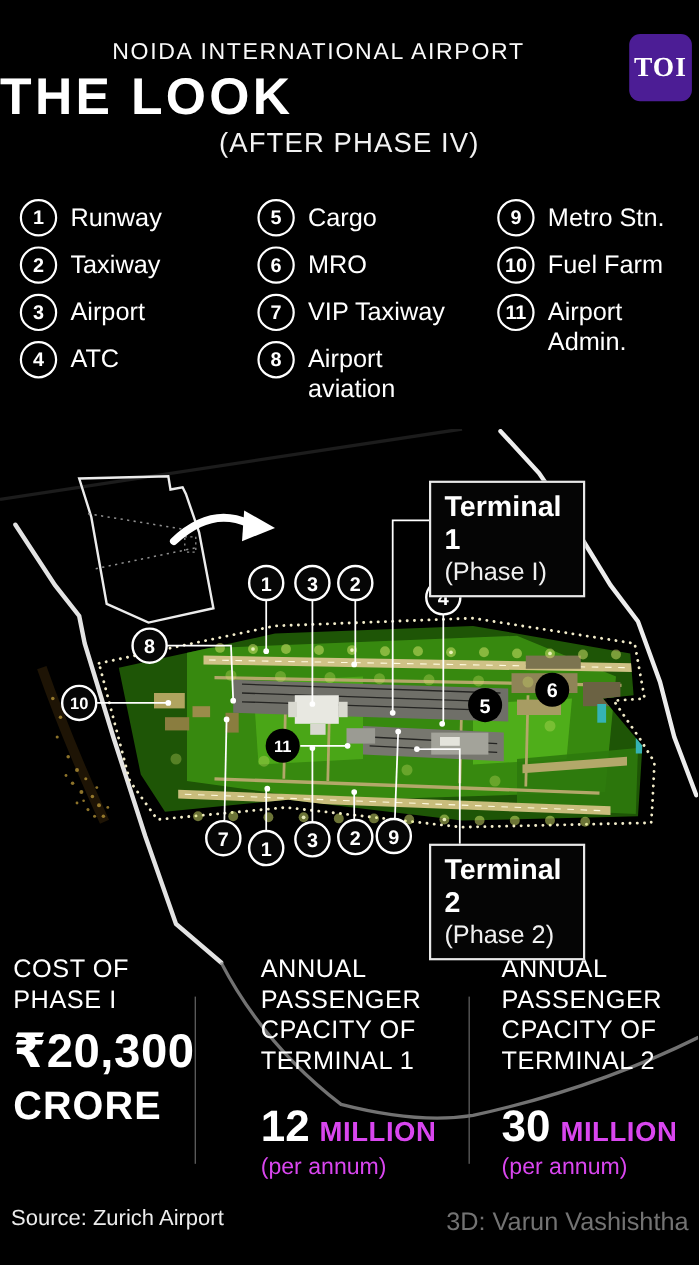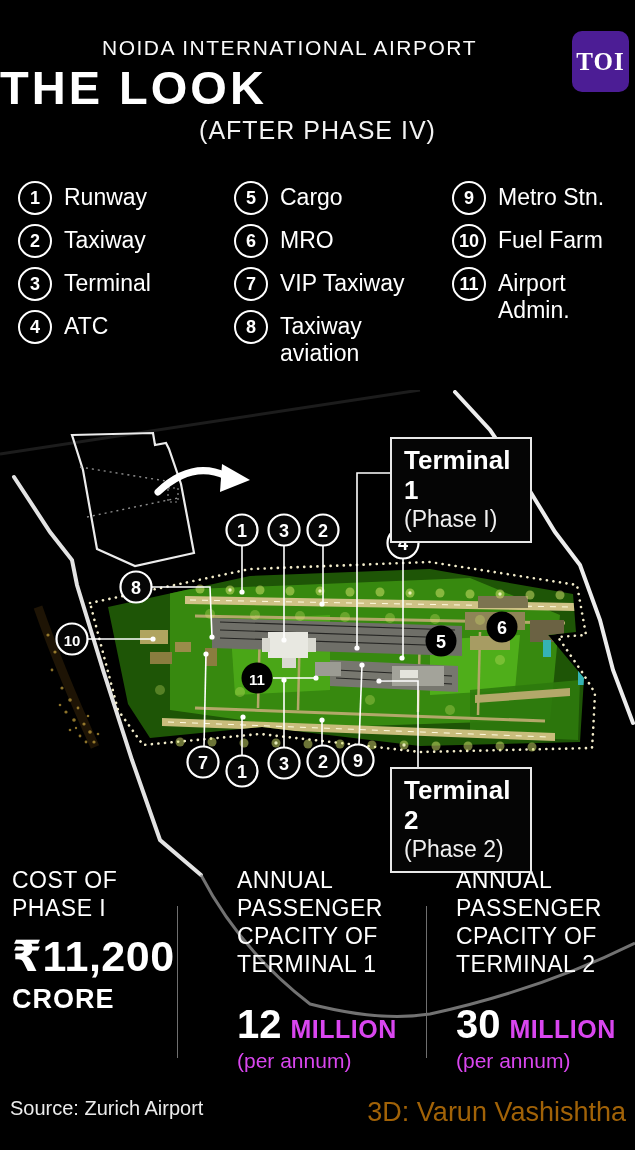--- a/index.html
+++ b/index.html
@@ -41,29 +41,29 @@
   .t1box{left:390px;top:437px;} .t2box{left:390px;top:767px;}
 
   
   .stats{position:absolute;left:0;top:0;width:635px;height:1150px;z-index:2;pointer-events:none;}
   .vdiv{position:absolute;top:906px;width:1px;height:152px;background:#6f6f6f;}
   .d1{left:177px;} .d2{left:426px;}
   .scol{position:absolute;top:866px;}
   .sc1{left:12px;width:160px;} .sc2{left:237px;width:186px;} .sc3{left:456px;width:176px;}
   .shead{font-size:23px;font-weight:400;line-height:28px;letter-spacing:0.5px;color:#fff;}
   .sval1{margin-top:9px;font-size:43px;font-weight:800;letter-spacing:0.5px;color:#fff;}
-  .sunit1{margin-top:3px;font-size:27px;font-weight:700;letter-spacing:1px;color:#fff;}
+  .sunit1{margin-top:3px;font-size:36px;font-weight:700;letter-spacing:1px;color:#fff;}
   .svrow{display:flex;align-items:baseline;gap:9px;margin-top:24px;}
   .sval{font-size:40px;font-weight:800;color:#fff;}
   .sunit{font-size:25px;font-weight:700;letter-spacing:0.5px;color:#d946ef;}
   .snote{margin-top:2px;font-size:21px;font-weight:400;color:#d946ef;}
 
   
   .fsrc{position:absolute;left:10px;top:1097px;font-size:20px;color:#ececec;z-index:2;text-align:center;}
-  .fcred{position:absolute;right:9px;top:1097px;font-size:27px;color:#a16207;z-index:2;text-align:right;}
+  .fcred{position:absolute;right:9px;top:1097px;font-size:23px;color:#737373;z-index:2;text-align:right;}
 </style>
 </head>
 <body>
 
 <div class="page">
 
   <div class="kicker">NOIDA INTERNATIONAL AIRPORT</div>
   <div class="title">THE LOOK</div>
   <div class="subtitle">(AFTER PHASE IV)</div>
   <div class="toi">
@@ -75,21 +75,21 @@
       <div class="lrow">
         <div class="lnum">1</div>
         <div class="llab">Runway</div>
       </div>
       <div class="lrow">
         <div class="lnum">2</div>
         <div class="llab">Taxiway</div>
       </div>
       <div class="lrow">
         <div class="lnum">3</div>
-        <div class="llab">Terminal</div>
+        <div class="llab">Airport</div>
       </div>
       <div class="lrow">
         <div class="lnum">4</div>
         <div class="llab">ATC</div>
       </div>
     </div>
     <div class="lcol lc2">
       <div class="lrow">
         <div class="lnum">5</div>
         <div class="llab">Cargo</div>
@@ -97,21 +97,21 @@
       <div class="lrow">
         <div class="lnum">6</div>
         <div class="llab">MRO</div>
       </div>
       <div class="lrow">
         <div class="lnum">7</div>
         <div class="llab">VIP Taxiway</div>
       </div>
       <div class="lrow">
         <div class="lnum">8</div>
-        <div class="llab">Taxiway aviation</div>
+        <div class="llab">Airport aviation</div>
       </div>
     </div>
     <div class="lcol lc3">
       <div class="lrow">
         <div class="lnum">9</div>
         <div class="llab">Metro Stn.</div>
       </div>
       <div class="lrow">
         <div class="lnum">10</div>
         <div class="llab">Fuel Farm</div>
@@ -369,21 +369,21 @@
     <div class="tp">(Phase 2)</div>
   </div>
 
   <div class="stats">
     <div class="vdiv d1"></div>
     <div class="vdiv d2"></div>
 
     <div class="scol sc1">
       <div class="shead">COST OF</div>
       <div class="shead">PHASE I</div>
-      <div class="sval1">₹11,200</div>
+      <div class="sval1">₹20,300</div>
       <div class="sunit1">CRORE</div>
     </div>
 
     <div class="scol sc2">
       <div class="shead">ANNUAL</div>
       <div class="shead">PASSENGER</div>
       <div class="shead">CPACITY OF</div>
       <div class="shead">TERMINAL 1</div>
       <div class="svrow">
         <span class="sval">12</span>

